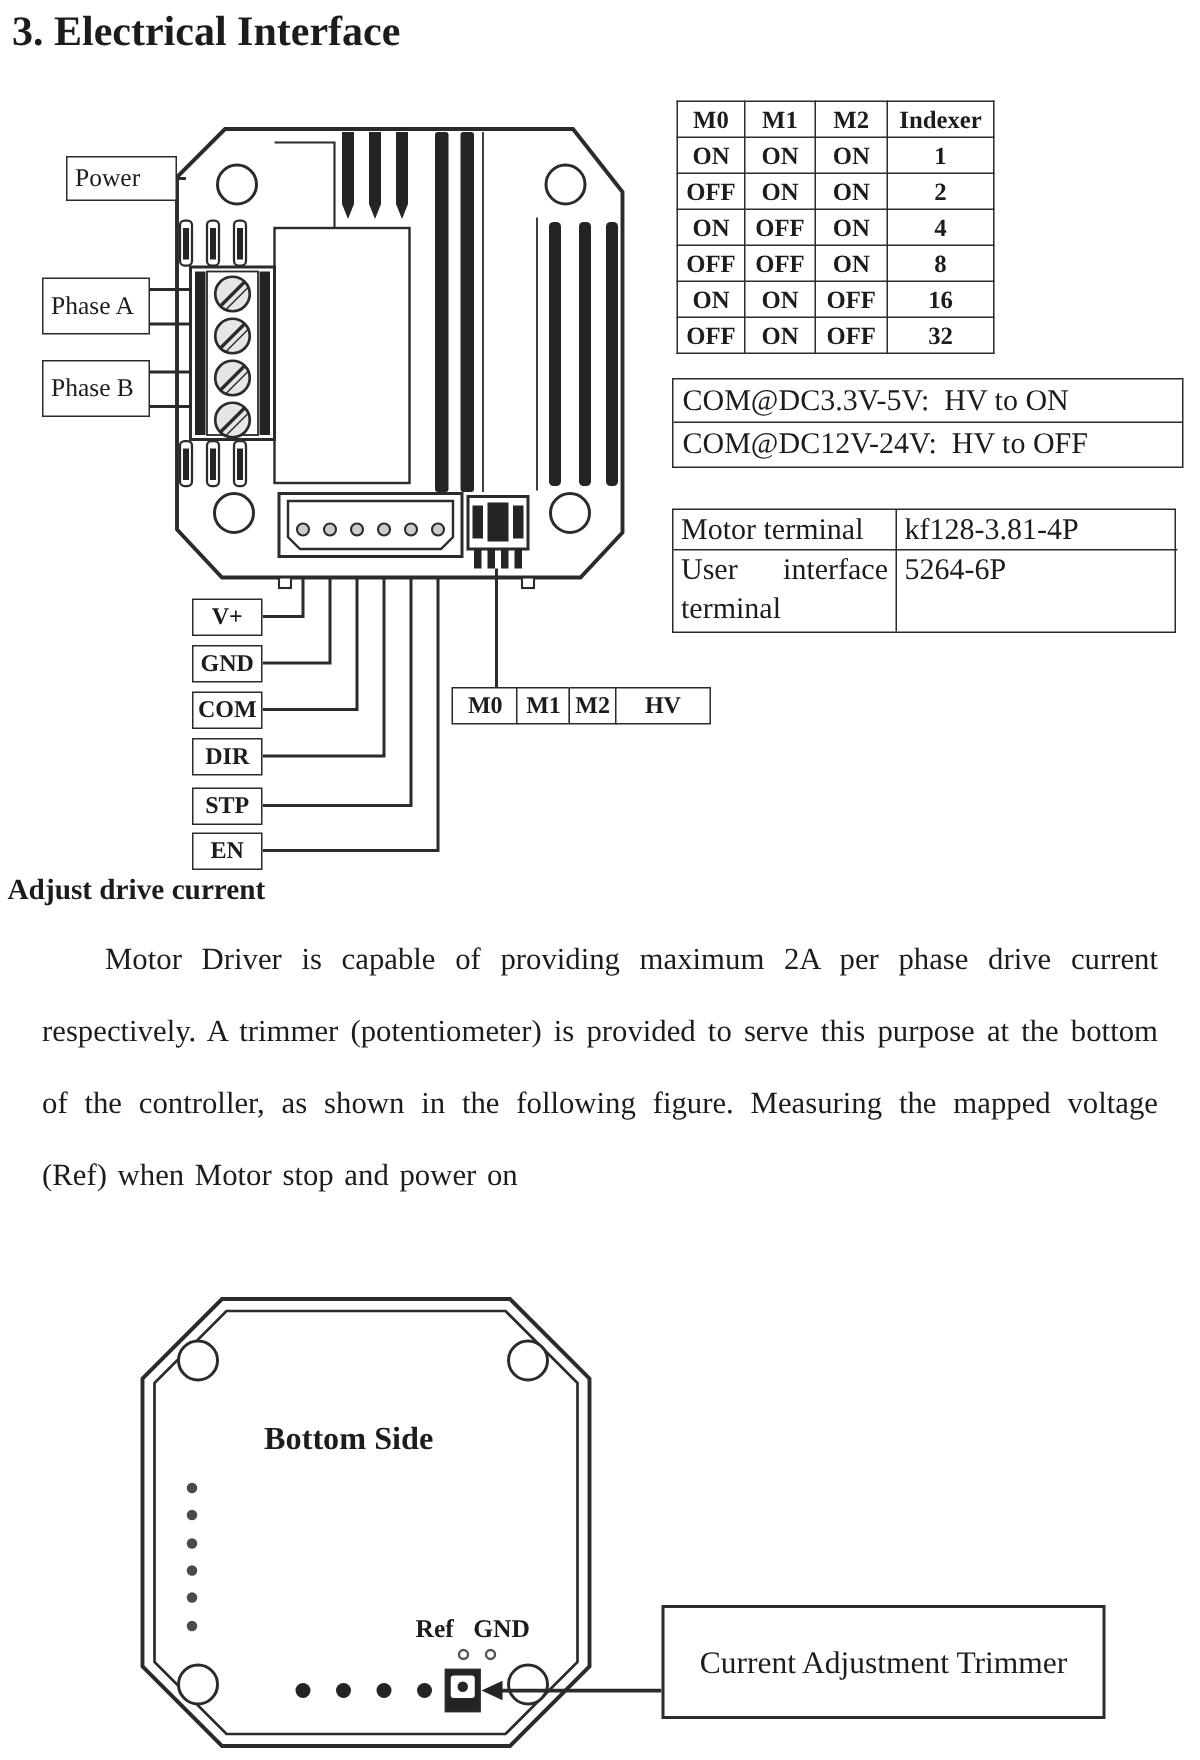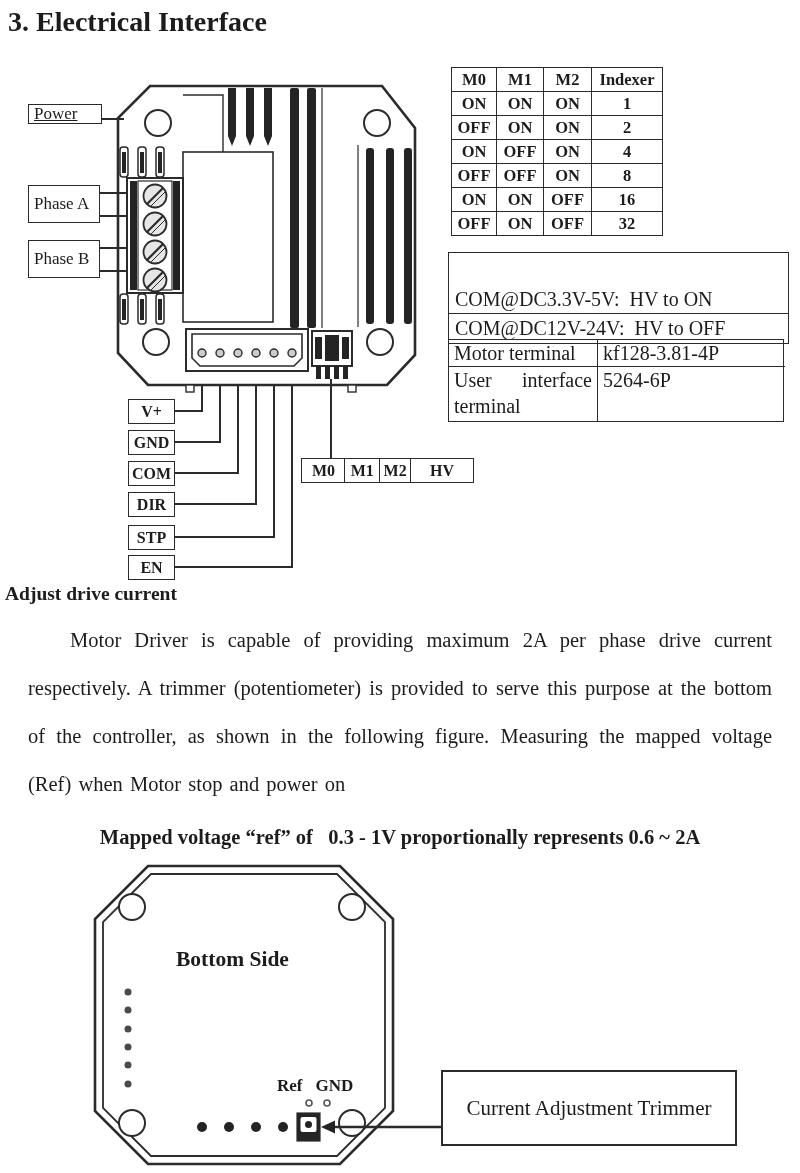--- a/index.html
+++ b/index.html
@@ -14,21 +14,21 @@
           font-size:16px;font-weight:bold;box-sizing:border-box;width:47px;height:25px;}
   .moderow{display:flex;}
   .modecell{border:1.7px solid #2b2b2b;background:#fff;display:flex;align-items:center;justify-content:center;
           font-size:16px;font-weight:bold;box-sizing:border-box;height:25px;margin-left:-1.7px;}
   .modecell:first-child{margin-left:0;}
   table.idx{border-collapse:collapse;font-weight:bold;font-size:16.5px;}
   table.idx th,table.idx td{border:1.7px solid #2b2b2b;text-align:center;height:23px;padding:0 3px;}
   .combox{border:1.7px solid #2b2b2b;box-sizing:border-box;width:341px;}
   .comrow{height:29px;display:flex;align-items:center;padding-left:6px;font-size:20px;
           white-space:pre-wrap;box-sizing:border-box;}
-  .comrow:first-child{border-bottom:1.7px solid #2b2b2b;margin-top:32px;}
+  .comrow:first-child{border-bottom:1.7px solid #2b2b2b;}
   .termgrid{display:grid;grid-template-columns:149px 187px;border:1.5px solid #2b2b2b;box-sizing:border-box;}
   .termcell{border-bottom:1.5px solid #2b2b2b;font-size:20px;line-height:26px;padding:0 5px;box-sizing:border-box;}
   .termcell.left{border-right:1.5px solid #2b2b2b;text-align:justify;}
   .termcell.r2{border-bottom:none;}
   .heading2{font-size:19.5px;font-weight:bold;left:5px;top:583px;}
   .para{left:28px;top:616px;width:744px;font-size:20.5px;line-height:48px;
         text-align:justify;text-indent:42px;word-spacing:2px;}
   .highlight{left:0;top:826px;width:800px;text-align:center;font-weight:bold;font-size:20.5px;
              white-space:pre-wrap;}
   .bottomside{left:176px;top:947px;font-size:21.5px;font-weight:bold;}
@@ -193,21 +193,21 @@
       </g>
       <g>
         <path d="M334,1127 H441" stroke-width="2.5"></path>
         <polygon points="321,1127 335,1120.5 335,1133.5" fill="#242424" stroke="none"></polygon>
       </g>
     </g>
   </svg>
 
   <h1 class="abs title">3. Electrical Interface</h1>
 
-  <div class="abs lblbox" style="left:28px;top:104px;width:74px;height:20px;text-decoration:underline;">Power</div>
+  <div class="abs lblbox" style="left:44px;top:104px;width:74px;height:30px;">Power</div>
   <div class="abs lblbox" style="left:28px;top:185px;width:72px;height:38px;">Phase A</div>
   <div class="abs lblbox" style="left:28px;top:240px;width:72px;height:38px;">Phase B</div>
 
   <div class="abs pinbox" style="left:128px;top:399px;">V+</div>
   <div class="abs pinbox" style="left:128px;top:430px;">GND</div>
   <div class="abs pinbox" style="left:128px;top:461px;">COM</div>
   <div class="abs pinbox" style="left:128px;top:492px;">DIR</div>
   <div class="abs pinbox" style="left:128px;top:525px;">STP</div>
   <div class="abs pinbox" style="left:128px;top:555px;">EN</div>
 
@@ -272,21 +272,20 @@
 
   <div class="abs termgrid" style="left:448px;top:339px;width:336px;">
     <div class="termcell left" style="height:27px;">Motor terminal</div>
     <div class="termcell" style="height:27px;">kf128-3.81-4P</div>
     <div class="termcell left r2" style="height:54px;">User interface terminal</div>
     <div class="termcell r2" style="height:54px;">5264-6P</div>
   </div>
 
   <div class="abs heading2">Adjust drive current</div>
   <div class="abs para">Motor Driver is capable of providing maximum 2A per phase drive current respectively. A trimmer (potentiometer) is provided to serve this purpose at the bottom of the controller, as shown in the following figure. Measuring the mapped voltage (Ref) when Motor stop and power on</div>
-  <div class="abs highlight">Mapped voltage “ref” of   0.3 - 1V proportionally represents 0.6 ~ 2A</div>
 
   <div class="abs bottomside">Bottom Side</div>
   <div class="abs refgnd">
     <span>Ref</span>
     <span>GND</span>
   </div>
   <div class="abs callout">Current Adjustment Trimmer</div>
 
 </div>
 

